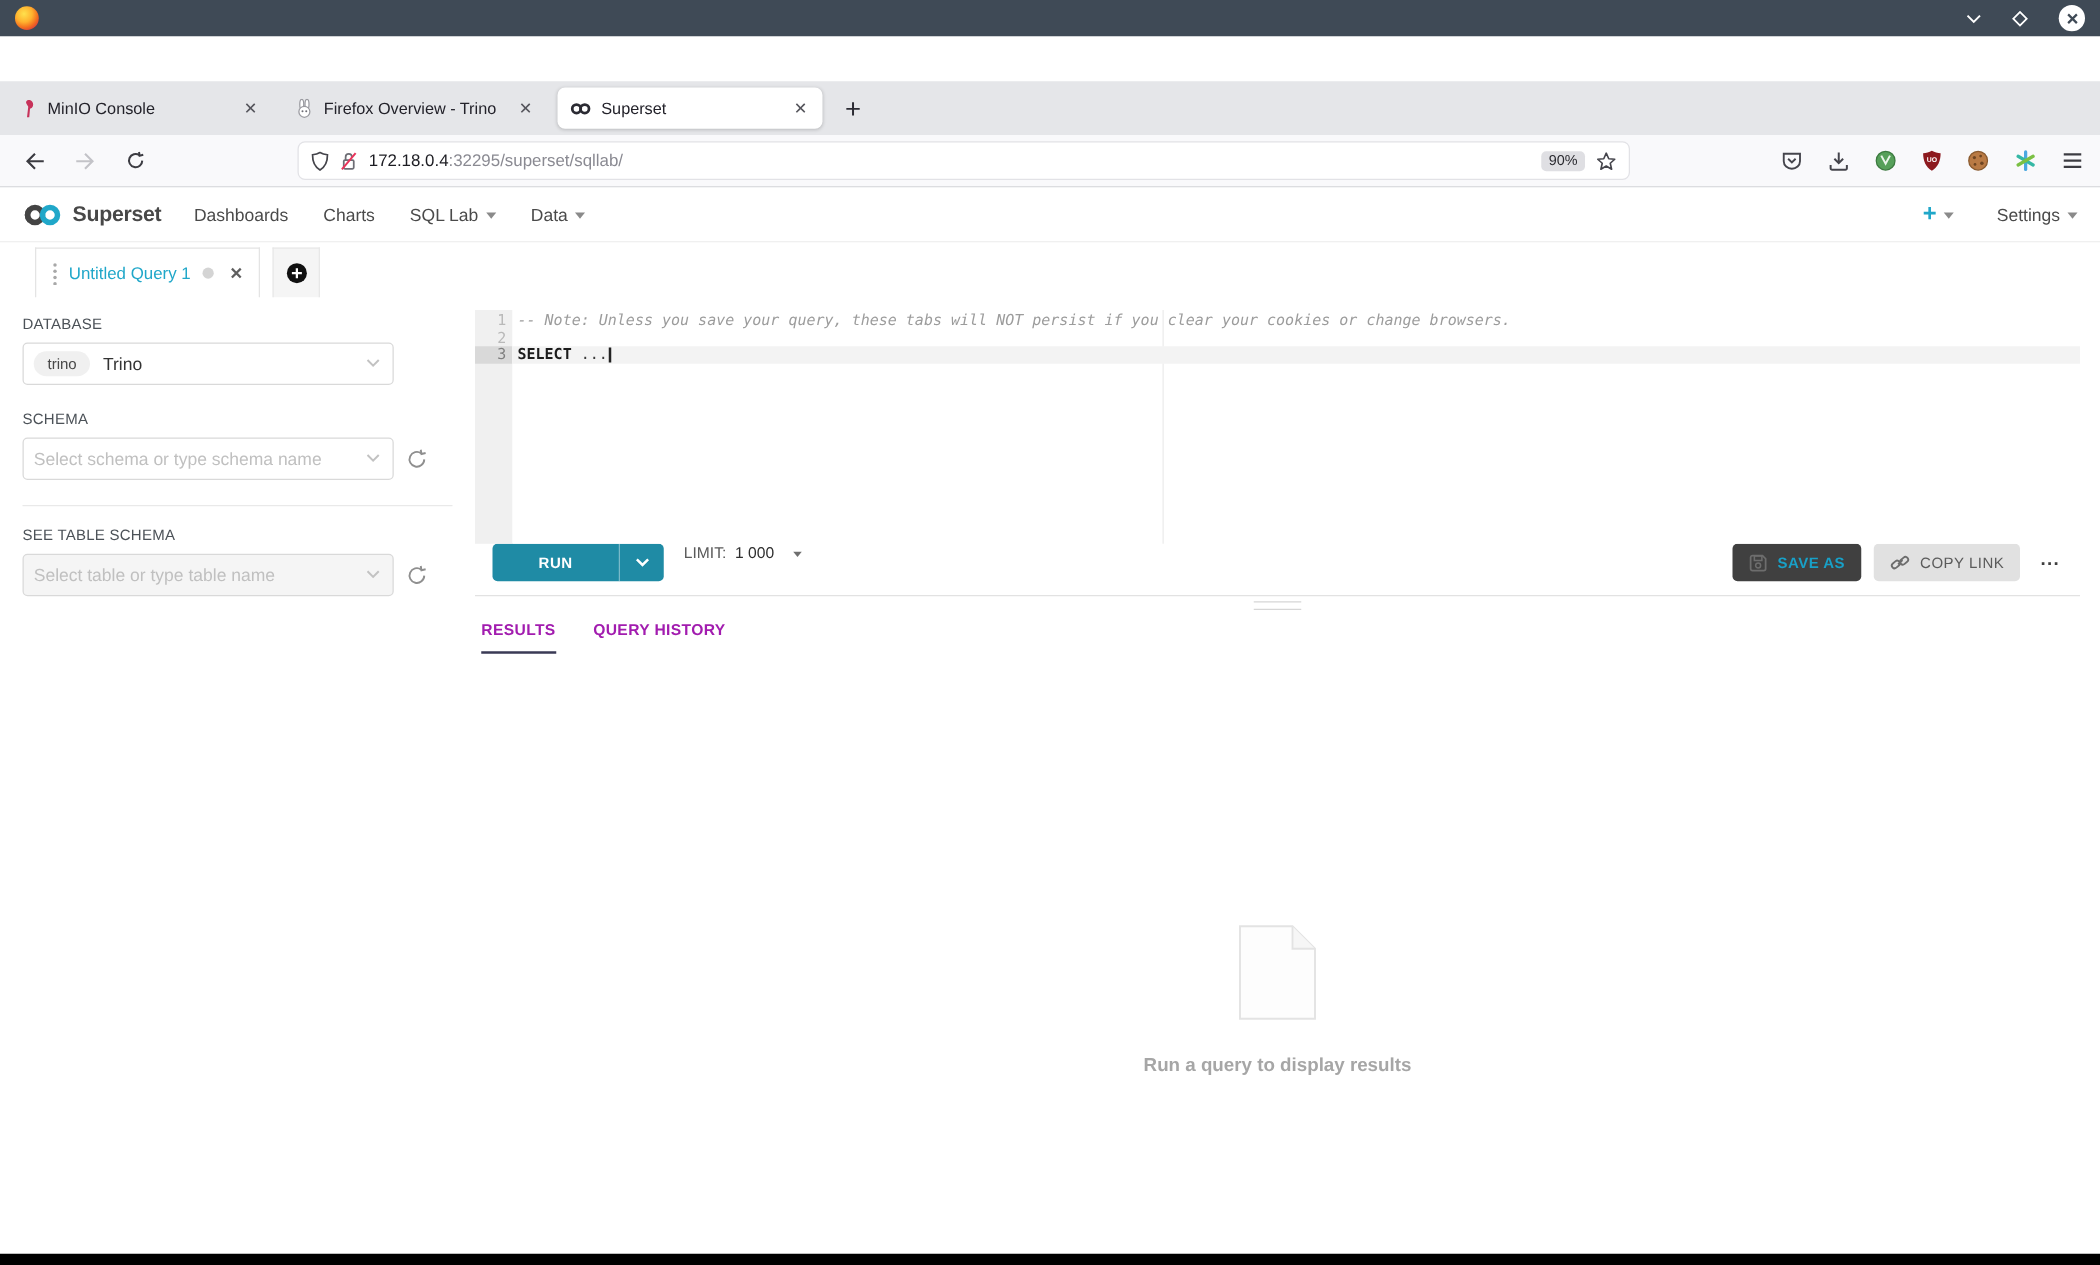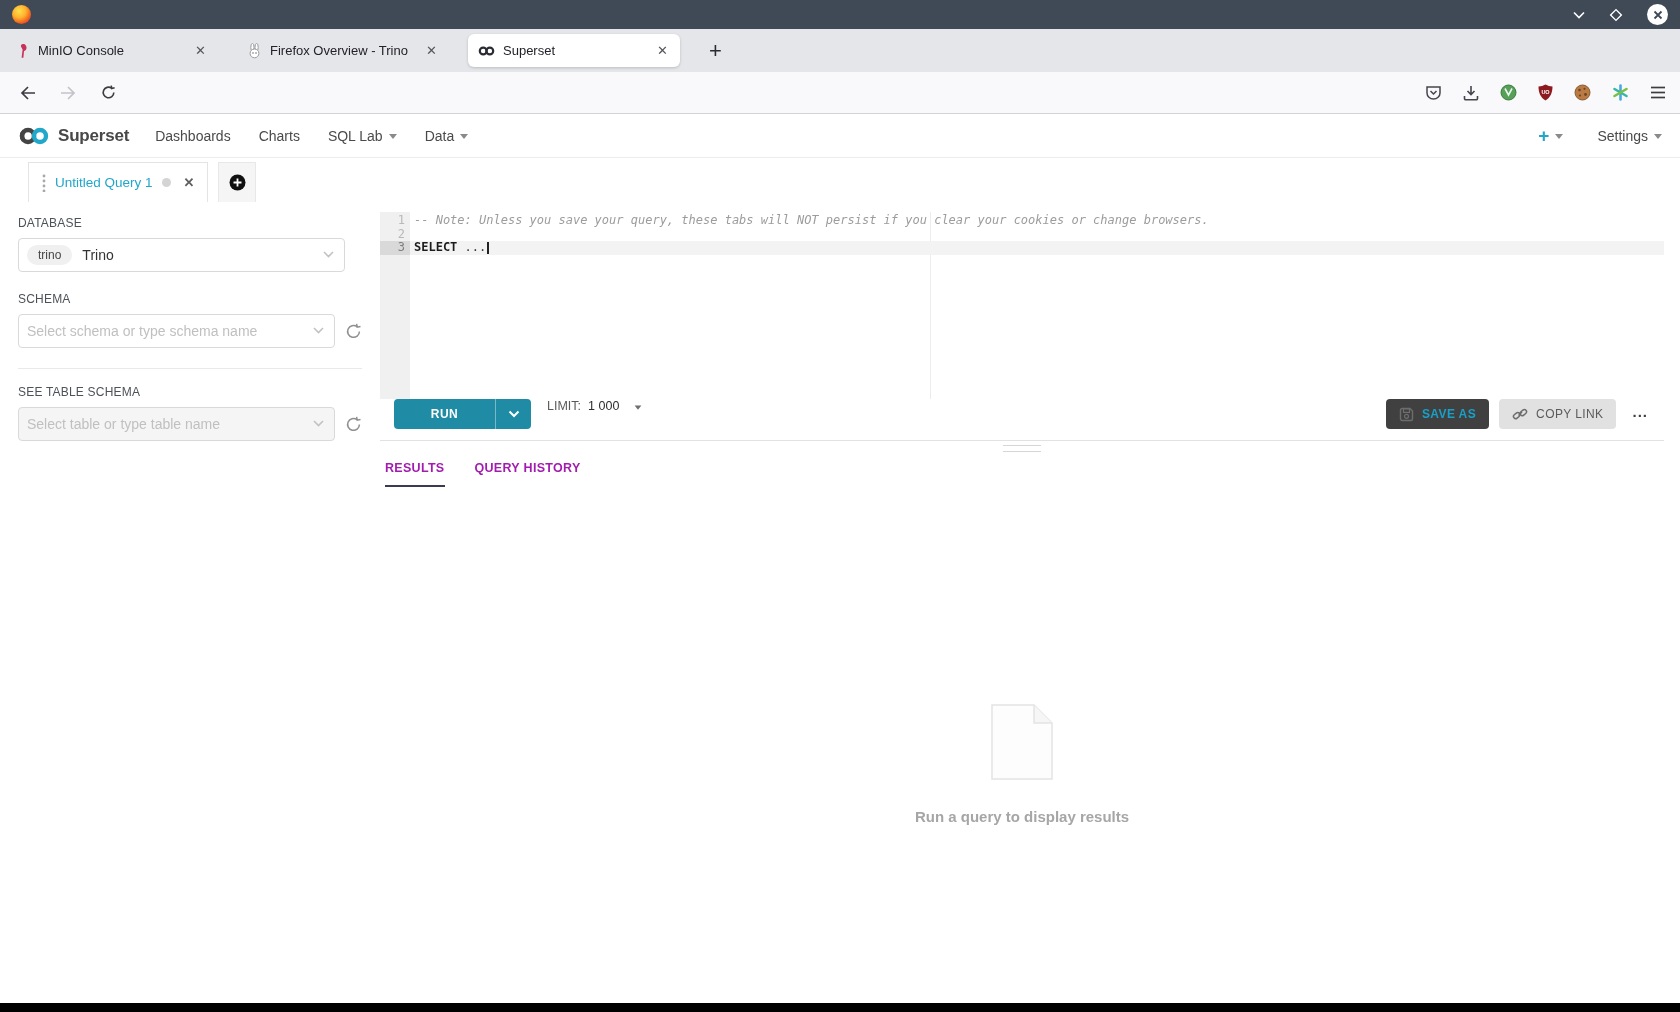--- a/index.html
+++ b/index.html
@@ -7,21 +7,21 @@
   body { font-family:"Liberation Sans", sans-serif; background:#fff; position:relative; }
 
   
   .titlebar { height:29px; background:#3f4a56; display:flex; align-items:center; padding:0 12px; position:relative; }
   .ff-logo { width:19px; height:19px; border-radius:50%;
     background:radial-gradient(circle at 38% 32%, #ffe14d 0%, #ffb22e 38%, #f4701f 62%, #d8333f 85%, #a6225c 100%); }
   .win-title { position:absolute; left:0; right:0; text-align:center; color:#eef1f4; font-size:13px; pointer-events:none; }
   .win-controls { margin-left:auto; display:flex; align-items:center; gap:24px; z-index:2; }
   .wc-close { width:21px; height:21px; border-radius:50%; background:#fff; display:flex; align-items:center; justify-content:center; }
 
-  .tabstrip { height:43px; background:#e5e6e9; display:flex; align-items:center; padding:0 6px; gap:19px; }
+  .tabstrip { height:43px; background:#e5e6e9; display:flex; align-items:center; padding:0 6px; gap:8px;margin-top:36px; }
   .btab { width:212px; height:33px; display:flex; align-items:center; gap:8px; padding:0 8px 0 10px; border-radius:6px; font-size:13px; color:#23222a; }
   .btab.active { background:#fff; box-shadow:0 1px 3px rgba(0,0,0,.18); }
   .btab .title { white-space:nowrap; overflow:hidden; flex:1; }
   .tab-close { color:#55555c; font-size:13px; padding:0 4px; }
   .new-tab { font-size:22px; color:#2b2b33; padding:0 10px; font-weight:300; }
 
   .toolbar { height:42px; background:#f9f9fb; border-bottom:1px solid #d2d3d7; display:flex; align-items:center; padding:0 14px; }
   .nav-btn { width:28px; display:flex; justify-content:center; margin-right:12px; }
   .urlbar { margin-left:104px; width:1066px; height:31px; background:#fff; border-radius:6px; border:1px solid #e2e2e6;
             display:flex; align-items:center; padding:0 10px; gap:9px; font-size:13.5px; }
@@ -45,21 +45,21 @@
   .qtab-close { color:#5f5f5f; font-size:13px; font-weight:700; margin-left:4px; }
   .add-qtab { width:38px; height:40px; margin-left:10px; background:#f5f5f5; border:1px solid #e8e8e8; border-bottom:none;
               display:flex; align-items:center; justify-content:center; }
 
   .main { position:relative; height:801px; background:#fff; }
 
   
   .sidebar { position:absolute; left:0; top:0; width:380px; padding:14px 18px 0; }
   .side-label { font-size:12px; color:#4c5258; margin-bottom:8px; letter-spacing:.2px; }
   .sel-row { display:flex; align-items:center; }
-  .sel { width:327px; height:34px; border:1px solid #d9d9d9; border-radius:4px; background:#fff; display:flex; align-items:center; padding:0 28px 0 8px; position:relative; }
+  .sel { width:297px; height:34px; border:1px solid #d9d9d9; border-radius:4px; background:#fff; display:flex; align-items:center; padding:0 28px 0 8px; position:relative; }
   .sel.disabled { background:#f5f5f5; }
   .sel .chev { position:absolute; right:10px; top:12px; }
   .pill { background:#f0f0f0; border-radius:11px; padding:3px 11px; font-size:12px; color:#474747; margin-right:10px; }
   .sel-value { font-size:14px; color:#333; }
   .placeholder { font-size:14px; color:#c0c0c0; }
   .refresh { margin-left:10px; display:flex; }
   .side-divider { border-top:1px solid #e9e9e9; margin:20px 0 16px; width:344px; } .mt20 { margin-top:20px; }
 
   
   .editor-pane { position:absolute; left:380px; top:10px; right:16px; }
@@ -177,20 +177,43 @@
         <path d="M8 1 L14 7 L8 13 M14 7 H1" fill="none" stroke="#c3c3c8" stroke-width="1.7"></path>
       </svg>
   </span>
   <span class="nav-btn">
     <svg width="15" height="15" viewBox="0 0 15 15">
         <path d="M12.8 7.5 A5.3 5.3 0 1 1 10.5 3.1" fill="none" stroke="#3c3c42" stroke-width="1.6"></path>
         <path d="M10.2 0.6 L10.7 3.6 L13.6 2.8" fill="none" stroke="#3c3c42" stroke-width="1.6"></path>
       </svg>
   </span>
 
+  <div class="urlbar">
+    <span>
+      <svg width="14" height="16" viewBox="0 0 14 16">
+          <path d="M7 1 C9 2.2 11 2.6 13 2.8 C13 8 11.4 12.4 7 15 C2.6 12.4 1 8 1 2.8 C3 2.6 5 2.2 7 1 Z" fill="none" stroke="#45454c" stroke-width="1.4"></path>
+        </svg>
+    </span>
+    <span>
+      <svg width="14" height="16" viewBox="0 0 14 16">
+        <rect x="3" y="7" width="8" height="7" rx="1" fill="none" stroke="#6e6e75" stroke-width="1.4"></rect>
+        <path d="M4.5 7 V4.5 A2.5 2.5 0 0 1 9.5 4.5" fill="none" stroke="#6e6e75" stroke-width="1.4"></path>
+        <line x1="1.5" y1="14.5" x2="12.5" y2="1.5" stroke="#e8335a" stroke-width="1.6"></line>
+      </svg>
+    </span>
+    <span>
+      <span class="url-host">172.18.0.4</span><span class="url-path">:32295/superset/sqllab/</span>
+    </span>
+    <span class="zoom-badge">90%</span>
+    <span>
+      <svg width="16" height="16" viewBox="0 0 16 16">
+          <path d="M8 1.5 L10 6 L14.8 6.4 L11.2 9.6 L12.3 14.4 L8 11.8 L3.7 14.4 L4.8 9.6 L1.2 6.4 L6 6 Z" fill="none" stroke="#45454c" stroke-width="1.3" stroke-linejoin="round"></path>
+        </svg>
+    </span>
+  </div>
 
   <div class="tb-icons">
     <span>
       <svg width="17" height="16" viewBox="0 0 17 16">
           <path d="M2 2 H15 V8 A6.5 6 0 0 1 2 8 Z" fill="none" stroke="#45454c" stroke-width="1.5"></path>
           <polyline points="5.5,6 8.5,9 11.5,6" fill="none" stroke="#45454c" stroke-width="1.5"></polyline>
         </svg>
     </span>
     <span>
       <svg width="16" height="16" viewBox="0 0 16 16">

